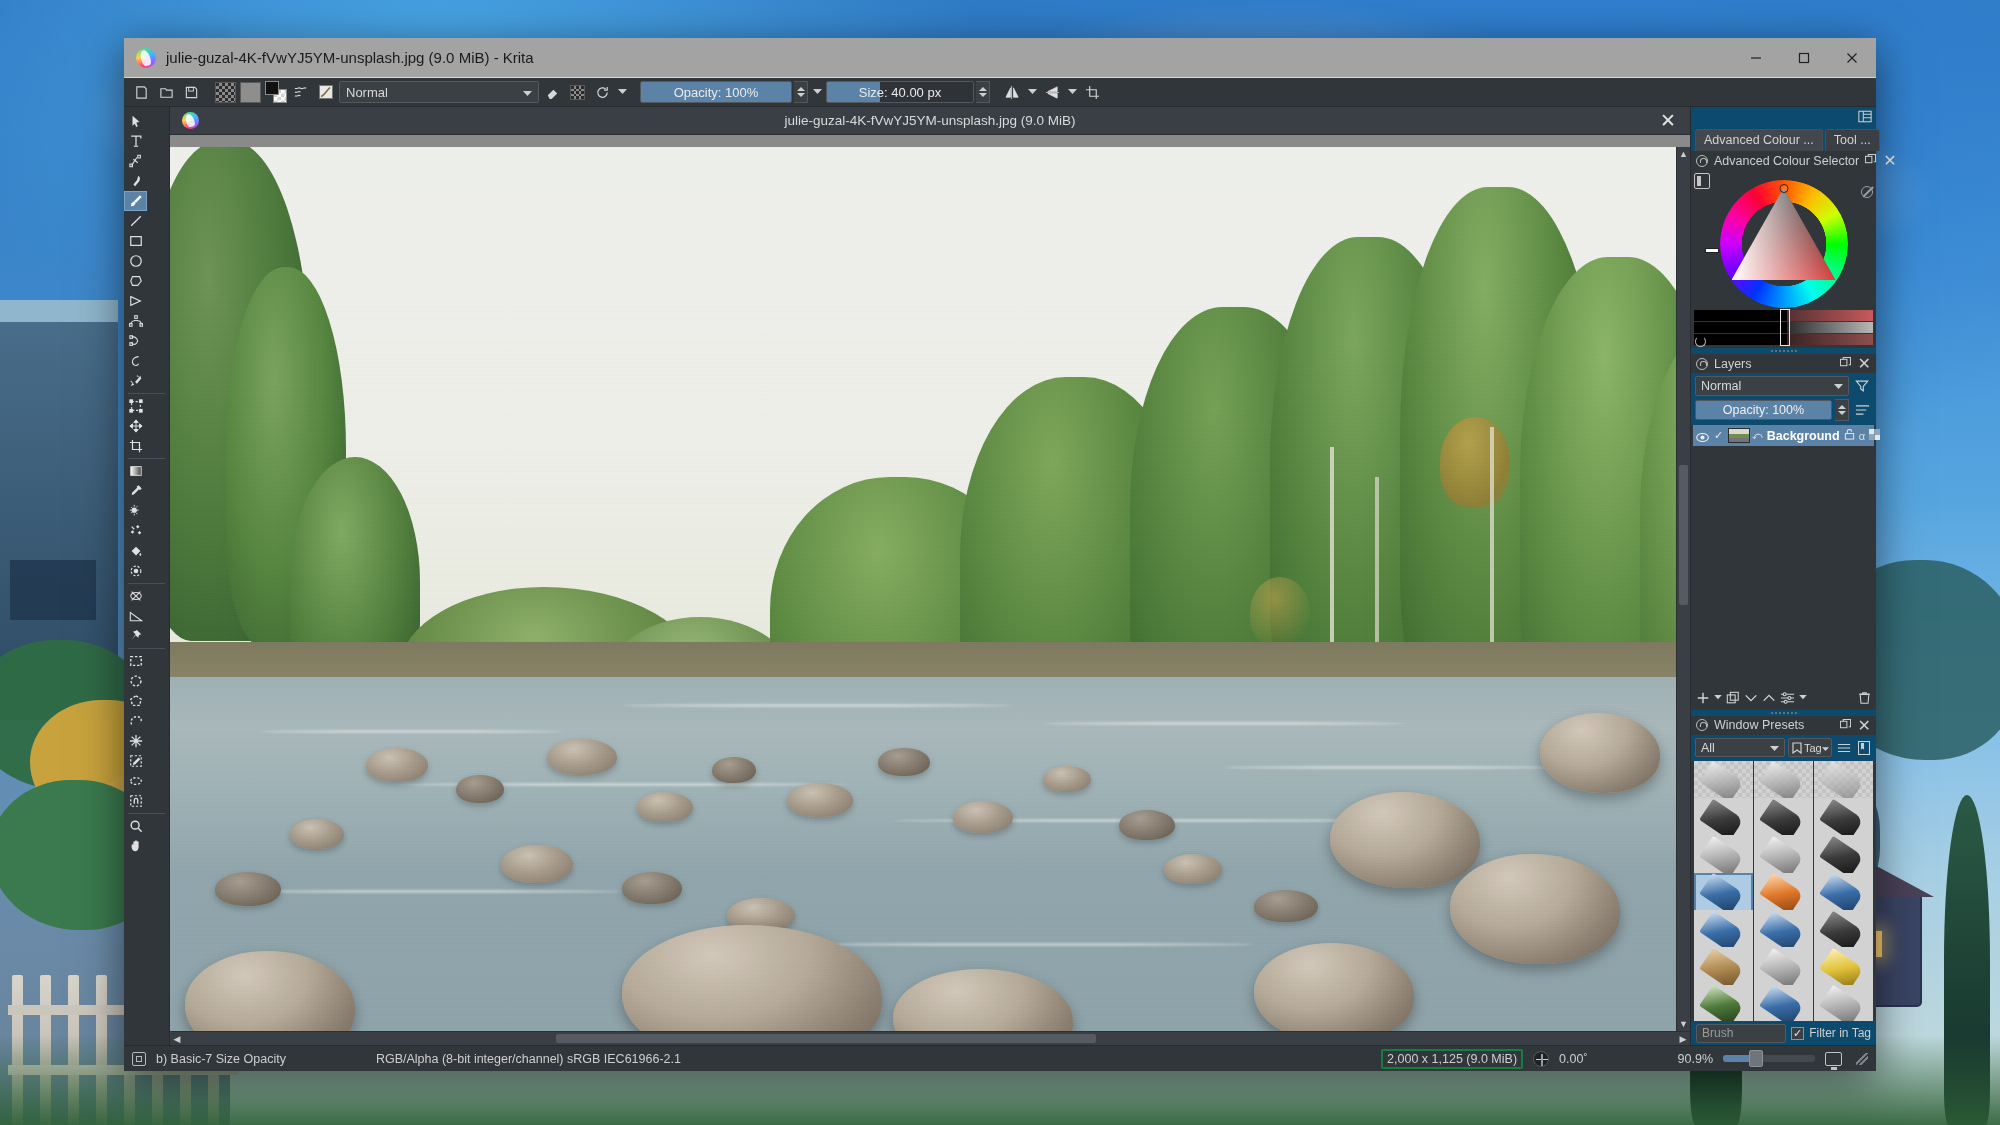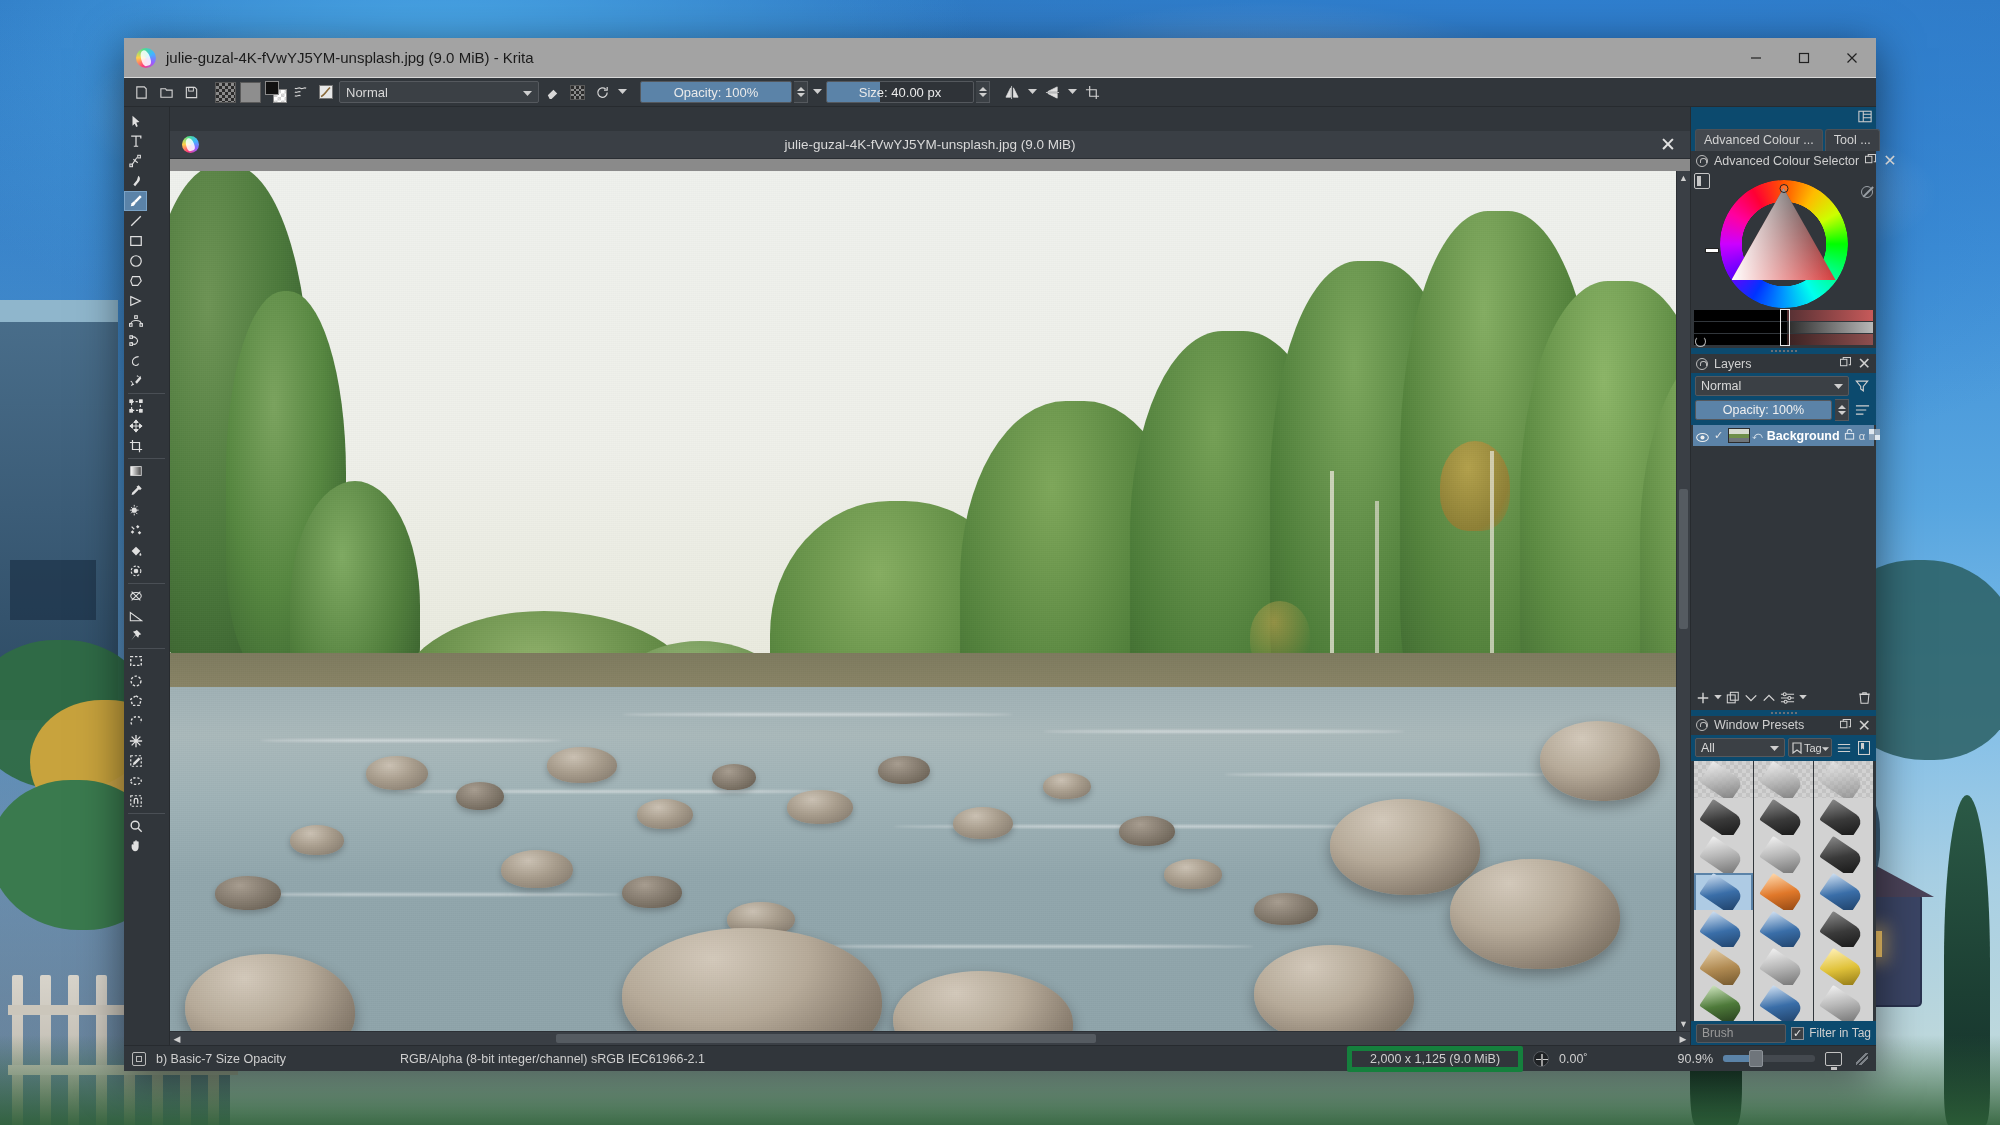--- a/index.html
+++ b/index.html
@@ -177,21 +177,21 @@
     color:#dcdcdc;
   }
   .tool.active { background:#5b83a8; border:1px solid #7aa3c7; }
   .tool-sep { width:46px; height:5px; position:relative; }
   .tool-sep:after {
     content:''; position:absolute; left:4px; right:4px; top:2px; height:1px;
     background:#4a4f55;
   }
 
   
-  #canvas-col { flex:1; display:flex; flex-direction:column; min-width:0; background:#14b8a6;margin-top:24px; }
+  #canvas-col { flex:1; display:flex; flex-direction:column; min-width:0; background:#14b8a6; }
 
   #doc-tabbar {
     height:28px; background:#3a3f45; display:flex; align-items:center;
     position:relative; border-bottom:1px solid #2a2e33;
   }
   #doc-tabbar .doc-logo {
     width:17px; height:17px; margin-left:12px; border-radius:50%;
     background:conic-gradient(from 200deg,#ff3b7a,#ffd24a,#4de08a,#3fb8ff,#9a5cff,#ff3b7a);
     position:relative;
   }
@@ -430,21 +430,21 @@
   #bp-footer .ft { font-size:12px; color:#cfcfcf; white-space:nowrap; }
 
   
   #statusbar {
     height:26px; background:#31363b; display:flex; align-items:center;
     gap:10px; padding:0 8px; border-top:1px solid #272b2f; font-size:12.5px; color:#cfcfcf;
   }
   #statusbar .sb-icon { width:14px; height:14px; border:1.5px solid #b9b9b9;
     border-radius:2px; position:relative; flex:none; }
   #statusbar .sb-icon:after{ content:''; position:absolute; inset:3px; border:1.5px solid #b9b9b9; }
-  .sb-box { border:5px solid #15803d; padding:1px 18px; border-radius:2px; }
+  .sb-box { border:2px solid #15803d; padding:1px 4px; border-radius:2px; }
   .rot-dial { width:16px; height:16px; border-radius:50%;
     background:#1f2225; border:1px solid #55595e; position:relative; flex:none; }
   .rot-dial:after{ content:''; position:absolute; left:7px; top:2px; width:1.5px;
     height:12px; background:#9a9a9a; }
   .rot-dial:before{ content:''; position:absolute; left:2px; top:7px; width:12px;
     height:1.5px; background:#cfcfcf; }
   .zoom-slider { width:92px; height:7px; background:#44494f; border-radius:3px;
     position:relative; }
   .zoom-slider .f{ position:absolute; left:0; top:0; bottom:0; width:28px;
     background:#5b83a8; border-radius:3px 0 0 3px; }
@@ -1303,21 +1303,21 @@
         </div>
         <div class="chk">✓</div>
         <div class="ft">Filter in Tag</div>
       </div>
     </div>
   </div>
 
   <div id="statusbar">
     <div class="sb-icon"></div>
     <span>b) Basic-7 Size Opacity</span>
-    <span style="margin-left:104px">RGB/Alpha (8-bit integer/channel)  sRGB IEC61966-2.1</span>
+    <span style="margin-left:80px">RGB/Alpha (8-bit integer/channel)  sRGB IEC61966-2.1</span>
     <span class="spacer"></span>
     <span class="sb-box">2,000 x 1,125 (9.0 MiB)</span>
     <span class="rot-dial"></span>
     <span>0.00˚</span>
     <span style="width:70px"></span>
     <span>90.9%</span>
     <span class="zoom-slider">
       <span class="f"></span>
         <span class="h"></span>
     </span>

